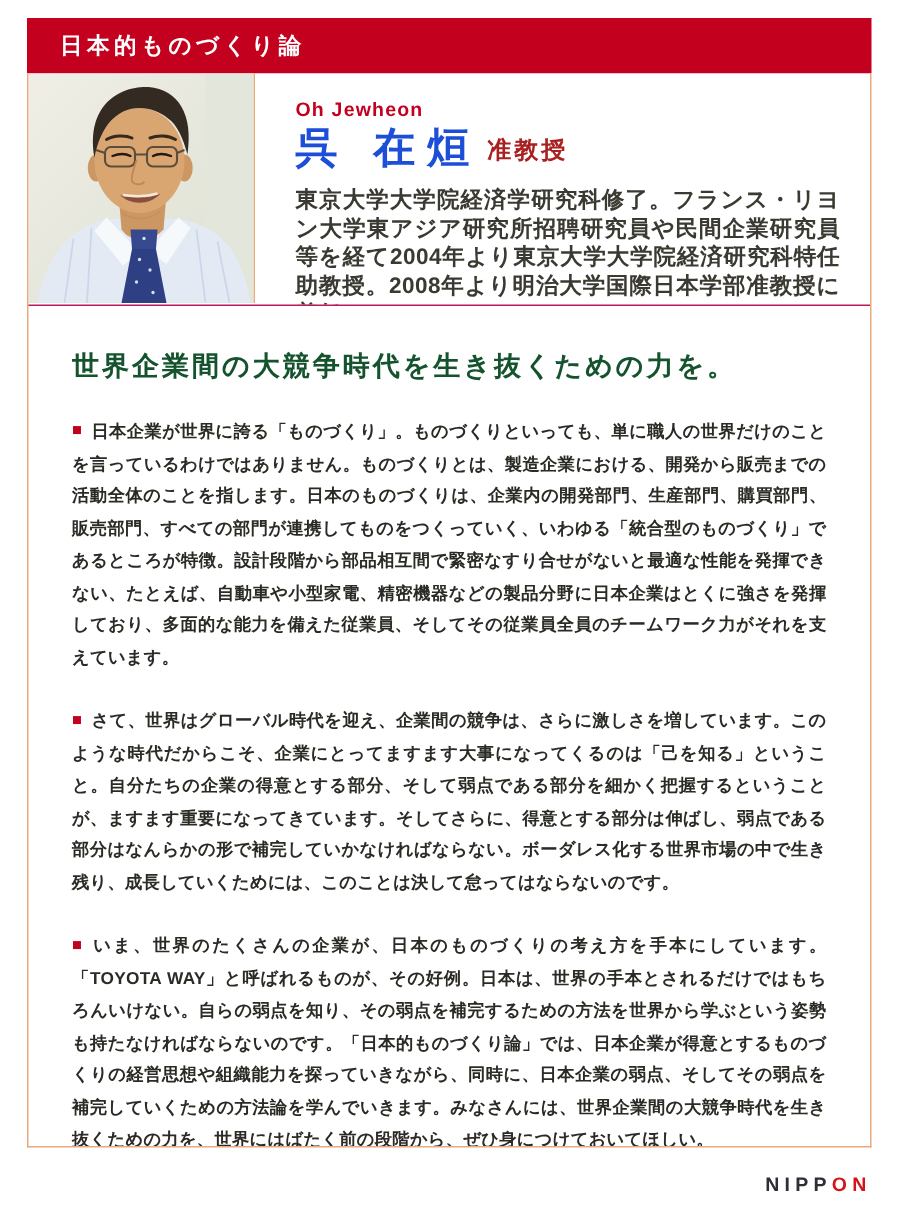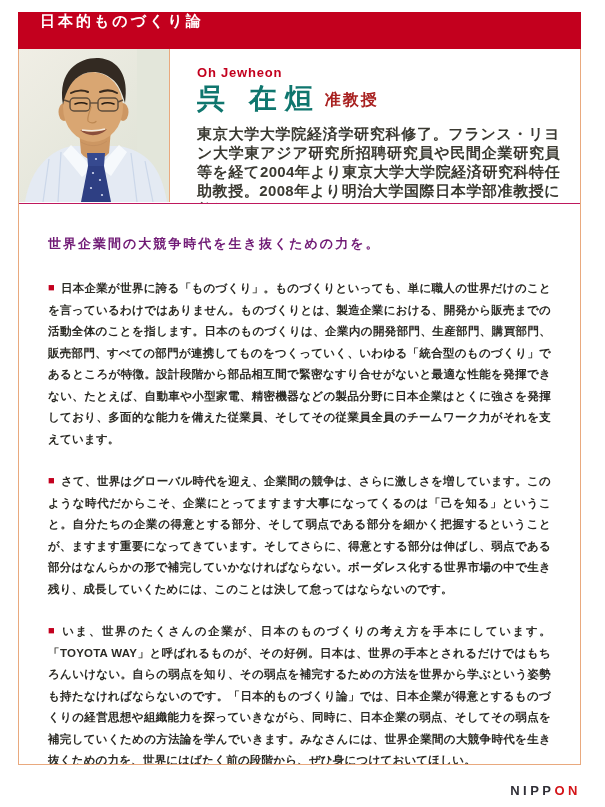--- a/index.html
+++ b/index.html
@@ -6,45 +6,45 @@
   body{
     width:605px;height:807px;
     font-family:"Liberation Sans","DejaVu Sans",sans-serif;
     -webkit-font-smoothing:antialiased;
   }
   .sheet{position:relative;width:605px;height:807px;background:#fff;overflow:hidden;}
   .container{position:absolute;left:18px;top:12px;width:563px;}
 
   
   .header-bar{
-    height:37px;background:#c3001e;display:flex;
+    height:37px;background:#c3001e;display:flex;align-items:center;
     padding-left:22px;box-sizing:border-box;
   }
   .header-title{color:#ffffff;font-size:15px;font-weight:bold;letter-spacing:3px;}
 
   
   .content-box{border:1px solid #e9a97e;border-top:none;box-sizing:border-box;background:#fff;}
 
   
   .profile{display:flex;height:154px;border-bottom:1px solid #be185d;}
   .photo-wrap{width:150px;height:153px;flex:none;border-right:1px solid #e9a97e;box-sizing:content-box;overflow:hidden;}
   .photo-wrap svg{display:block;}
   .profile-info{flex:1;padding:16px 16px 0 27px;box-sizing:border-box;overflow:hidden;}
   .name-en{color:#c3001e;font-weight:bold;font-size:13px;letter-spacing:0.8px;}
   .name-row{display:flex;align-items:flex-end;margin-top:3px;}
-  .name-ja{color:#0f766e;font-weight:bold;font-size:28px;letter-spacing:8px;line-height:1.15;white-space:nowrap;text-align:right;}
+  .name-ja{color:#1d4ed8;font-weight:bold;font-size:28px;letter-spacing:8px;line-height:1.15;white-space:nowrap;text-align:right;}
   .name-title{color:#a8201f;font-weight:bold;font-size:16px;letter-spacing:2px;padding:0 0 4px 4px;white-space:nowrap;}
   .bio{
     margin-top:9px;font-size:15px;line-height:19px;color:#3b3a32;font-weight:600;
     letter-spacing:0.3px;text-align:justify;padding-right:4px;
   }
 
   
   .main{height:560px;box-sizing:border-box;padding:30px 29px 0 29px;overflow:hidden;}
-  .main-heading{color:#701a75;font-size:13px;font-weight:bold;letter-spacing:2px;margin:0;line-height:20px;}
+  .main-heading{color:#14532d;font-size:18px;font-weight:bold;letter-spacing:2px;margin:0;line-height:20px;}
   .body-text p{
     font-size:11.5px;font-weight:600;line-height:21.5px;color:#2b2a24;
     text-align:justify;margin:21px 0 0 0;letter-spacing:0.2px;
   }
   .body-text p.first{margin-top:24px;}
   .bullet{color:#c3001e;font-size:11px;margin-right:6px;position:relative;top:-1px;}
 
   
   .footer{margin-top:16px;text-align:right;}
   .logo{font-size:13px;font-weight:600;letter-spacing:3.5px;color:#2f2e36;}

